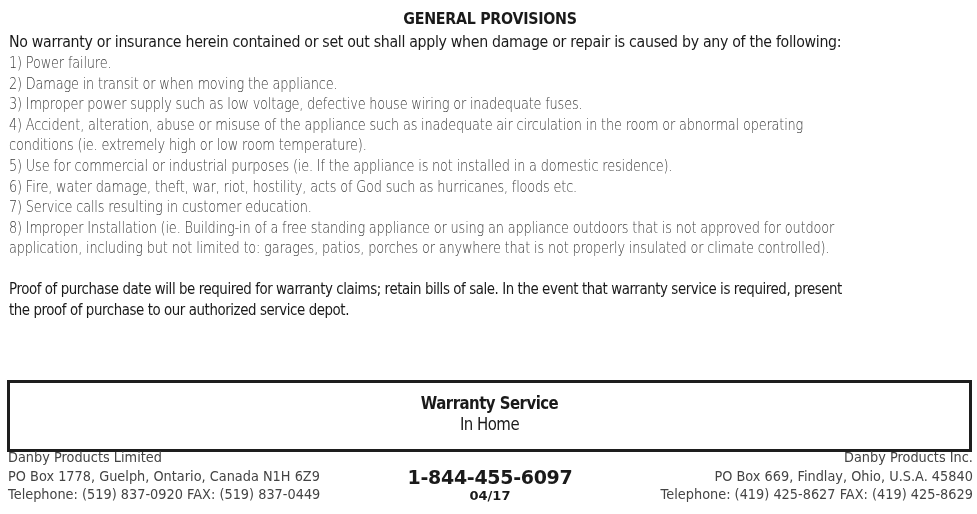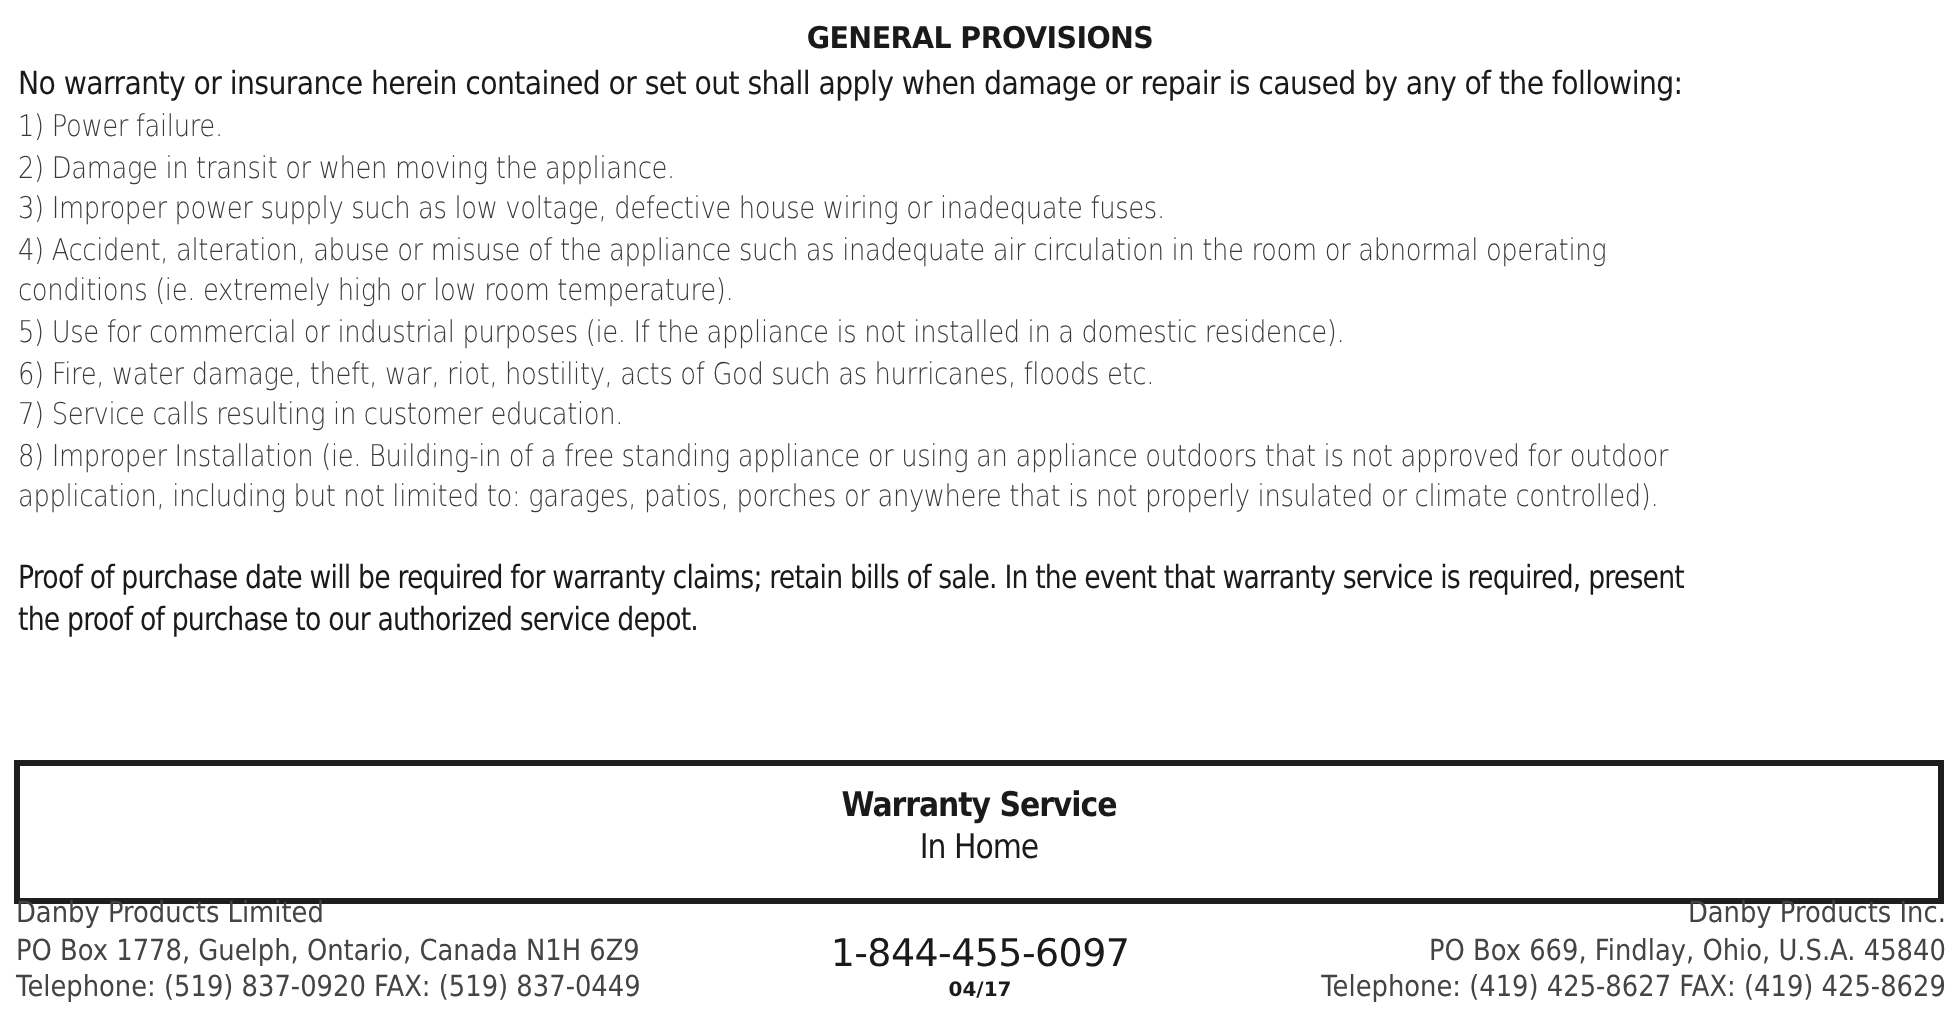--- a/index.html
+++ b/index.html
@@ -120,27 +120,27 @@
     }
     .footer-center {
       position: absolute;
       top: 466px;
       left: 380px;
       width: 220px;
       text-align: center;
     }
     .phone {
       font-size: 19px;
-      font-weight: normal;
+      font-weight: bold;
       color: #1a1a1a;
       letter-spacing: -0.3px;
       line-height: 22px;
     }
     .revision {
-      font-size: 10px;
+      font-size: 13px;
       font-weight: bold;
       color: #1a1a1a;
       line-height: 16px;
     }
   </style>
 </head>
 <body>
 
 <div class="heading">GENERAL PROVISIONS</div>
 

